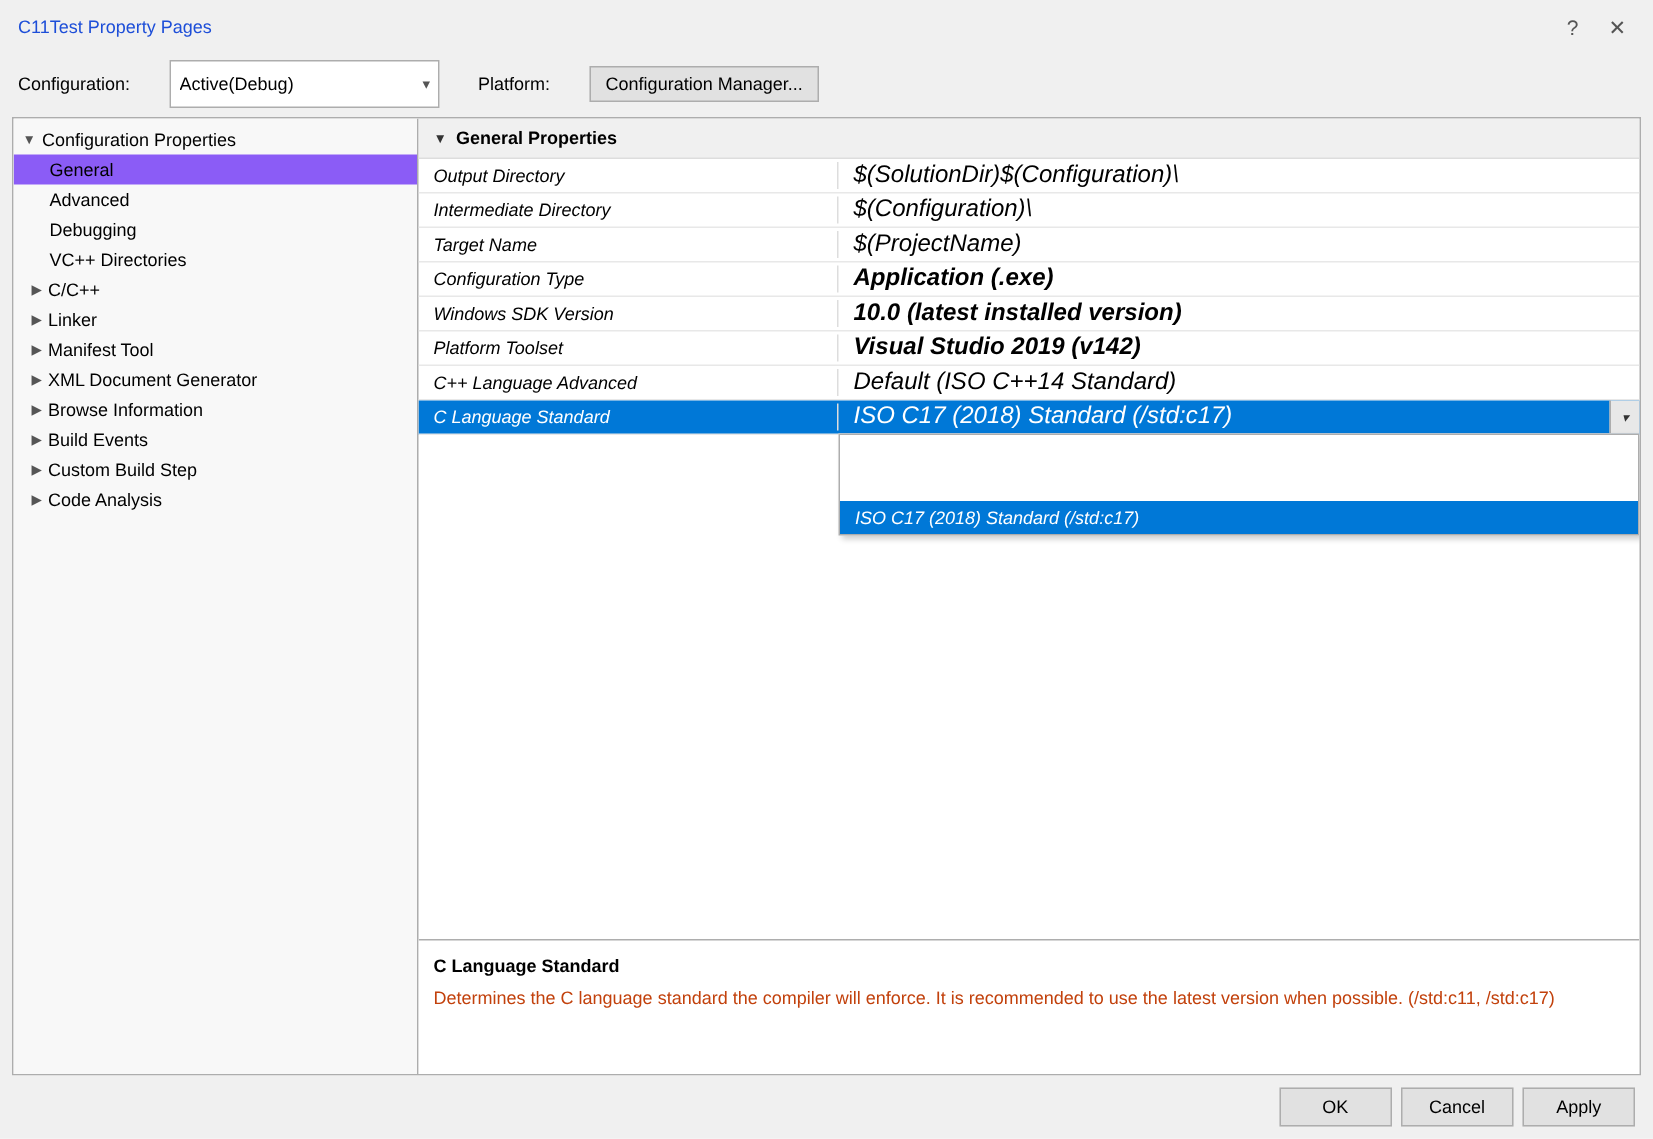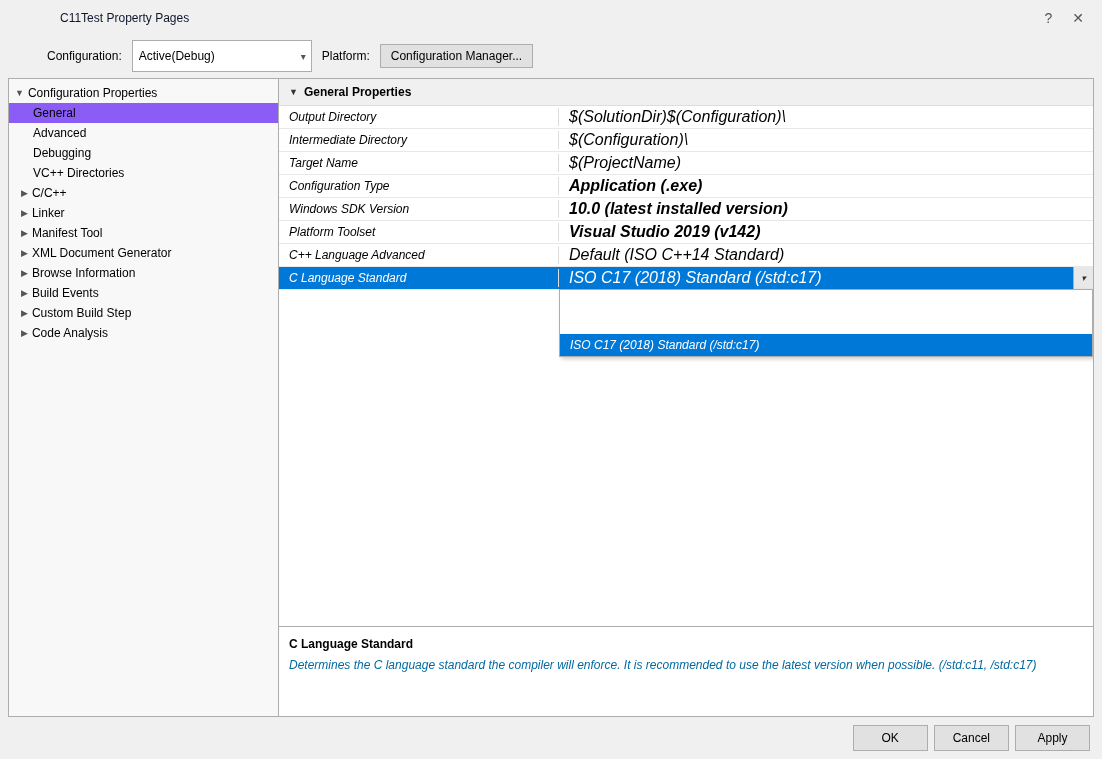--- a/index.html
+++ b/index.html
@@ -22,42 +22,40 @@
     .title-bar {
       background: #f0f0f0;
       display: flex;
       align-items: center;
       justify-content: space-between;
       padding: 8px 12px 6px 12px;
       border-bottom: none;
     }
     .title-bar-left {
       font-size: 12px;
-      color: #0f172a;
-      margin-left: 48px;
+      color: #1d4ed8;
     }
     .title-bar-right {
       display: flex;
       gap: 8px;
       align-items: center;
     }
     .title-btn {
       background: none;
       border: none;
       font-size: 14px;
       cursor: pointer;
       color: #555;
       padding: 2px 6px;
     }
     .config-row {
       display: flex;
       align-items: center;
       padding: 6px 12px;
-      gap: 10px;
-      margin-left: 35px;
+      gap: 26px;
     }
     .config-label {
       font-size: 12px;
       color: #000;
     }
     .config-dropdown {
       border: 1px solid #adadad;
       background: #fff;
       padding: 3px 24px 3px 6px;
       font-size: 12px;
@@ -219,23 +217,22 @@
       min-height: 90px;
       max-height: 100px;
     }
     .description-title {
       font-weight: bold;
       font-size: 12px;
       margin-bottom: 6px;
     }
     .description-text {
       font-size: 12px;
-      color: #0369a1;
+      color: #c2410c;
       line-height: 1.4;
-      font-style: italic;
     }
     .footer {
       display: flex;
       justify-content: flex-end;
       padding: 8px 12px;
       gap: 6px;
       background: #f0f0f0;
     }
     .footer-btn {
       border: 1px solid #adadad;

